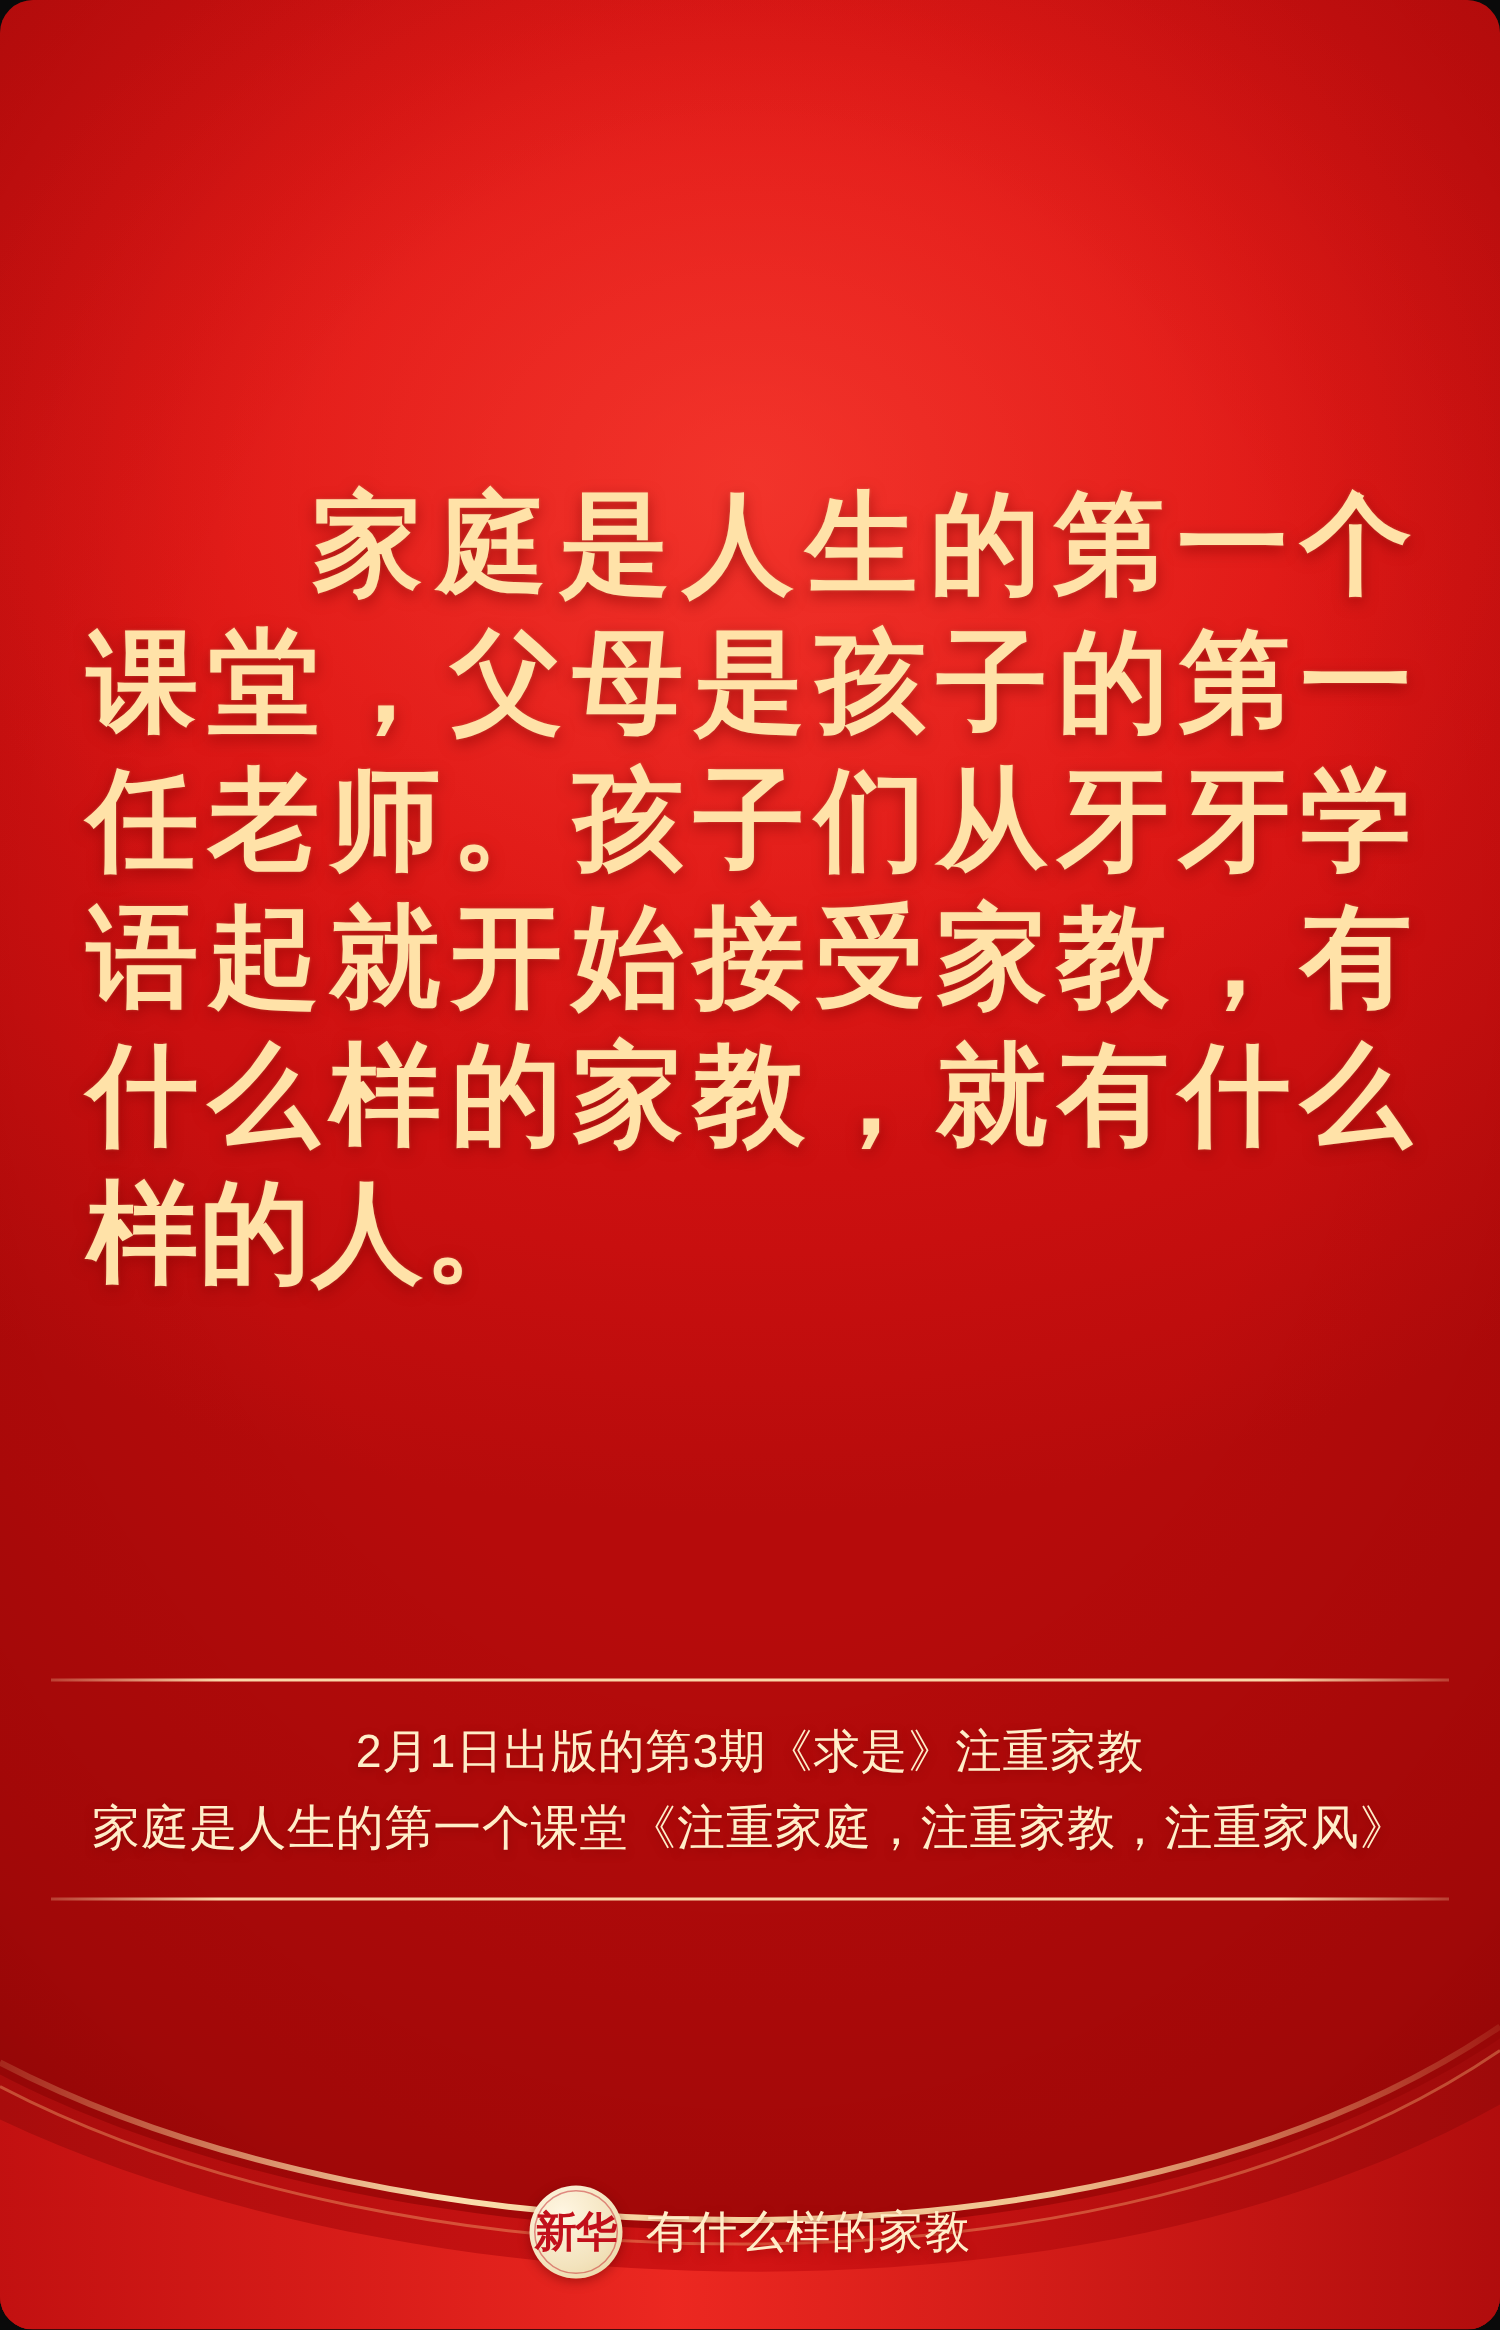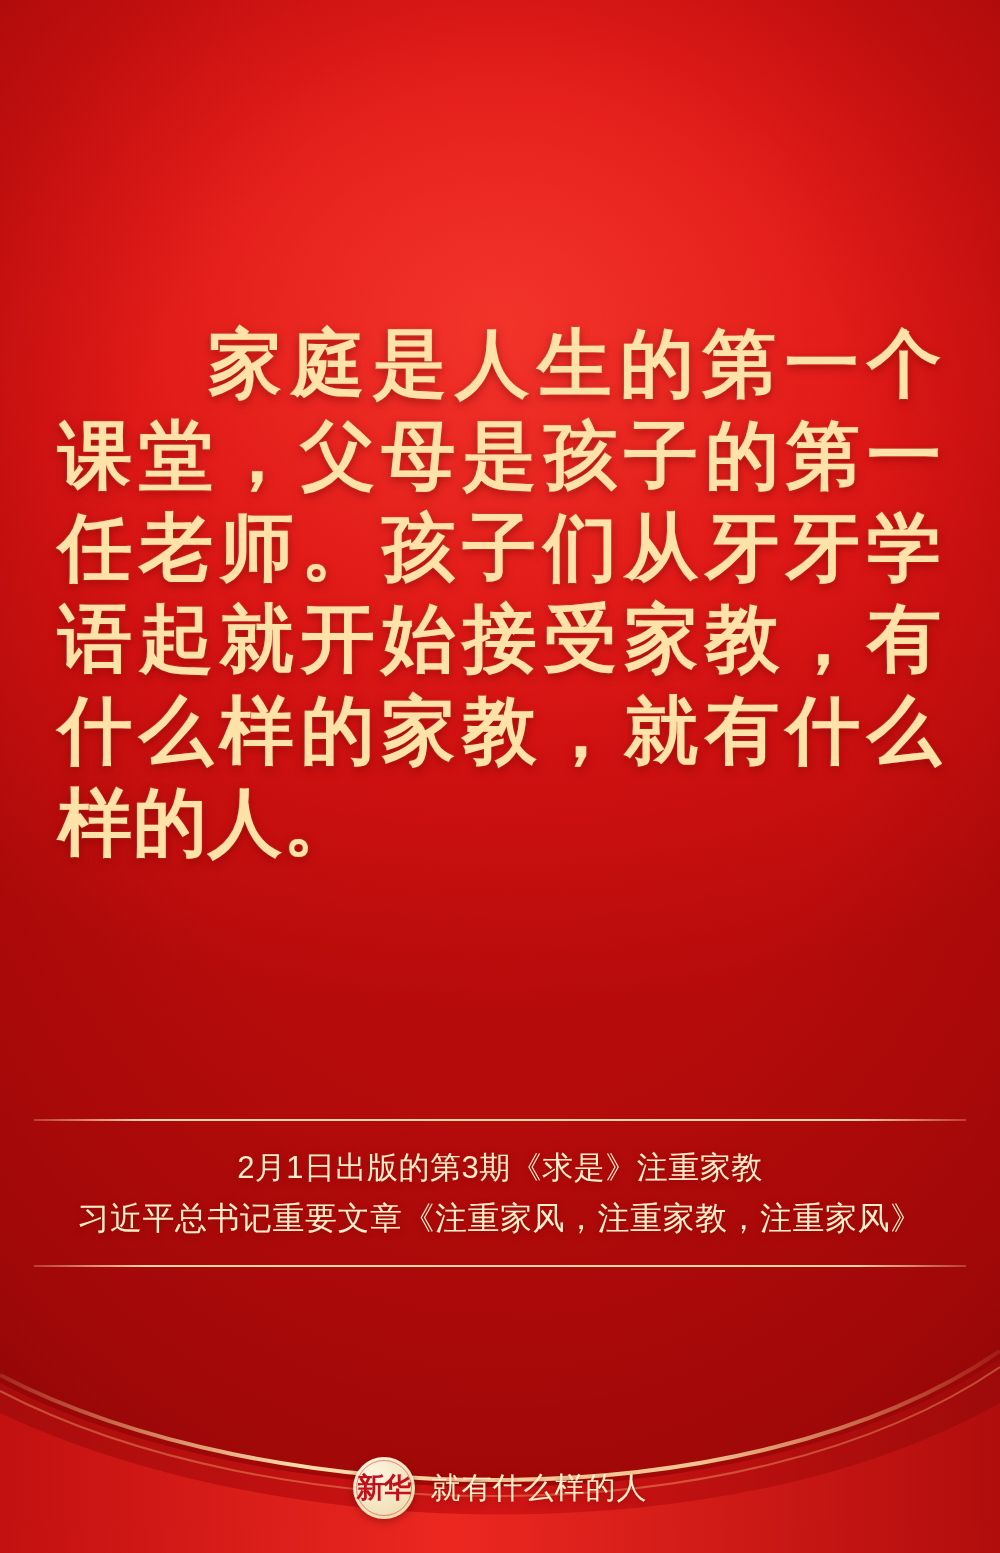--- a/index.html
+++ b/index.html
@@ -8,20 +8,21 @@
     background: #0a0a0a;
   }
   .poster {
     position: relative;
     width: 1000px;
     height: 1553px;
     overflow: hidden;
     background:
       radial-gradient(ellipse 900px 700px at 50% 20%, #e81d1d 0%, #dc1414 40%, #c80f0f 75%, #b60b0b 100%);
     font-family: "Liberation Sans", "DejaVu Sans", sans-serif;
+    border-radius: 22px;
   }
 
   
   .glow-top {
     position: absolute;
     left: -10%;
     top: -14%;
     width: 120%;
     height: 70%;
     background: radial-gradient(ellipse 60% 55% at 50% 50%, rgba(255,80,60,0.45) 0%, rgba(255,60,40,0.12) 55%, rgba(255,0,0,0) 75%);
@@ -145,21 +146,21 @@
 
   <div class="glow-top"></div>
   <div class="vignette"></div>
 
   <div class="quote">家庭是人生的第一个课堂，父母是孩子的第一任老师。孩子们从牙牙学语起就开始接受家教，有什么样的家教，就有什么样的人。</div>
 
   <div class="caption-wrap">
     <div class="rule"></div>
     <div class="caption">
       <div class="line1">2月1日出版的第3期《求是》注重家教</div>
-      <div class="line2">习近平总书记重要文章《注重家风，注重家教，注重家风》</div>
+      <div class="line2">家庭是人生的第一个课堂《注重家庭，注重家教，注重家风》</div>
     </div>
     <div class="rule"></div>
   </div>
 
   <div class="ribbon">
     <svg viewBox="0 0 1000 290" preserveAspectRatio="none" aria-hidden="true">
       <defs>
         <linearGradient id="gRib1" x1="0" y1="0" x2="1" y2="0">
           <stop offset="0%" stop-color="#a80c0c"></stop>
           <stop offset="50%" stop-color="#d21414"></stop>
@@ -182,16 +183,16 @@
       <path d="M0,112 C265,250 745,262 1000,88" fill="none" stroke="url(#gLine)" stroke-width="4"></path>
       <path d="M0,128 C265,266 745,278 1000,104" fill="none" stroke="rgba(255,200,130,0.35)" stroke-width="2"></path>
     </svg>
   </div>
 
   <div class="footer">
     <div class="logo">
       <div class="ring"></div>
       <div class="mark">新华</div>
     </div>
-    <div class="footer-text">就有什么样的人</div>
+    <div class="footer-text">有什么样的家教</div>
   </div>
 
 </div>
 
 </body></html>

